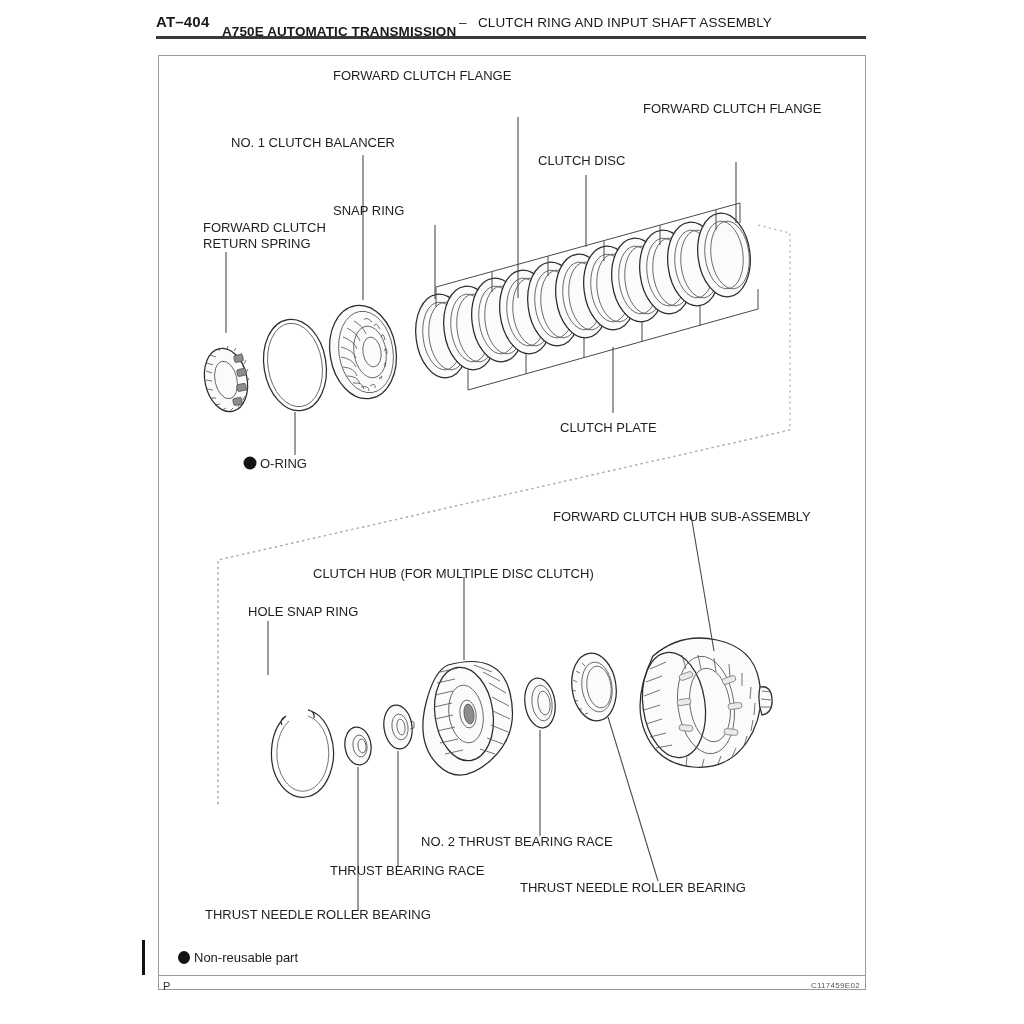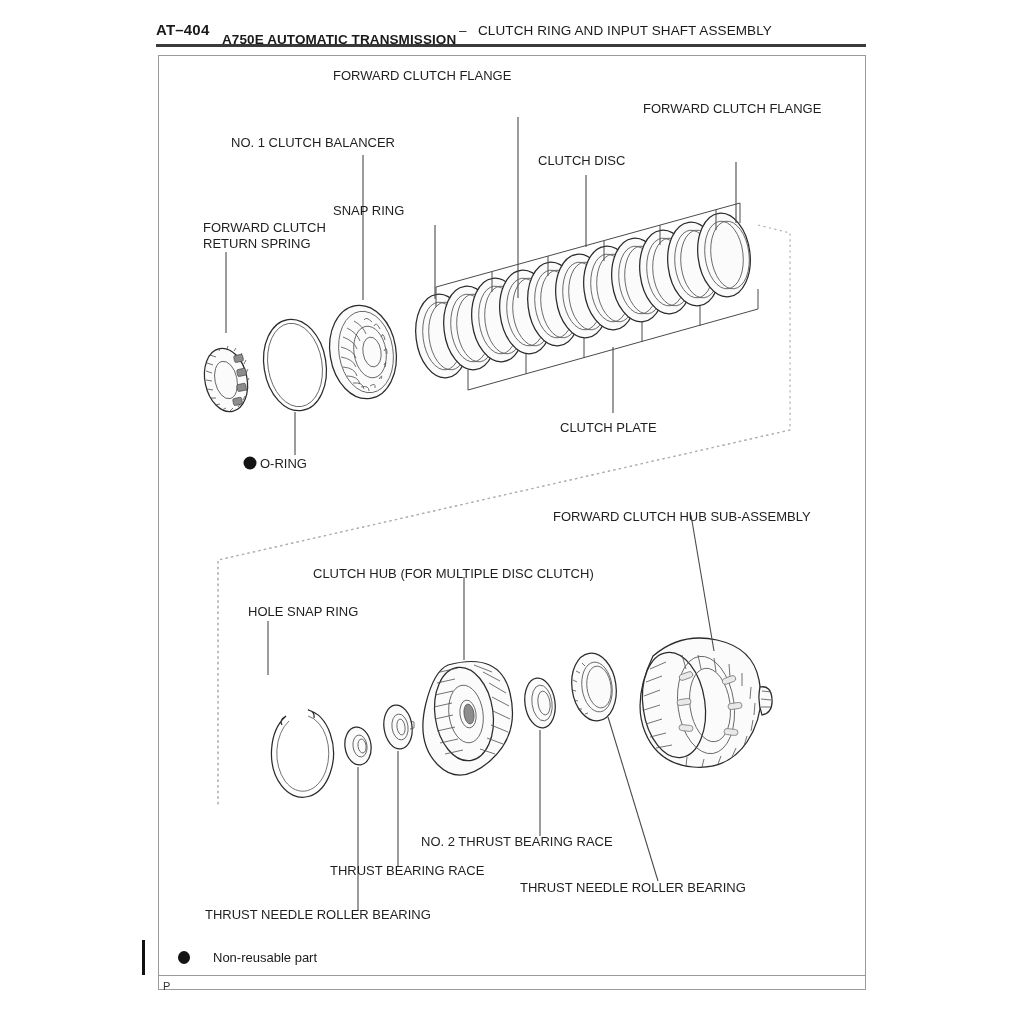--- a/index.html
+++ b/index.html
@@ -1,37 +1,37 @@
 <!DOCTYPE html>
 <html><head>
 <meta charset="utf-8">
 <style>
   html,body{margin:0;padding:0;background:#ffffff;}
   body{width:1024px;height:1024px;overflow:hidden;
        font-family:"Liberation Sans","DejaVu Sans",sans-serif;color:#1a1a1a;}
   #page{position:relative;width:1024px;height:1024px;}
 
   
-  #header{position:absolute;left:0;top:0;width:1024px;height:46px;margin-top:8px;}
+  #header{position:absolute;left:0;top:0;width:1024px;height:46px;}
   #hdr-page-no{position:absolute;left:156px;top:13px;font-size:15px;font-weight:bold;
                letter-spacing:.2px;white-space:nowrap;}
   #hdr-main{position:absolute;left:222px;top:24px;font-size:13.5px;font-weight:bold;
             letter-spacing:.1px;white-space:nowrap;}
   #hdr-dash{position:absolute;left:459px;top:15px;font-size:13.5px;white-space:nowrap;}
   #hdr-sub{position:absolute;left:478px;top:15px;font-size:13.5px;font-weight:normal;
            letter-spacing:.1px;white-space:nowrap;}
   #hdr-rule{position:absolute;left:156px;top:36px;width:710px;height:3px;background:#3a3a3a;}
 
   
   #frame{position:absolute;left:158px;top:55px;width:708px;height:935px;
          border:1.6px solid #9a9a9a;background:#fff;box-sizing:border-box;}
   #margin-bar{position:absolute;left:142px;top:940px;width:3px;height:35px;background:#111;}
 
   
-  #legend{position:absolute;left:178px;top:950px;display:flex;align-items:center;gap:23px;}
+  #legend{position:absolute;left:178px;top:950px;display:flex;align-items:center;gap:4px;}
   #legend .dot{width:12px;height:13px;border-radius:50%;background:#141414;display:block;}
   #legend .txt{font-size:13px;}
   #foot-rule{position:absolute;left:159px;top:975px;width:706px;height:1.4px;background:#9a9a9a;}
   #foot-p{position:absolute;left:163px;top:980px;font-size:11px;color:#333;}
   #foot-code{position:absolute;left:0px;top:981px;width:860px;text-align:right;
              font-size:8px;color:#555;letter-spacing:.3px;}
 
   
   #diagram{position:absolute;left:158px;top:55px;width:708px;height:935px;}
   .lbl{font-family:"Liberation Sans","DejaVu Sans",sans-serif;font-size:13px;fill:#1f1f1f;}
@@ -371,14 +371,15 @@
     <text class="lbl" x="47" y="864">THRUST NEEDLE ROLLER BEARING</text>
 
   </svg>
 
   <div id="legend">
     <span class="dot"></span>
     <span class="txt">Non-reusable part</span>
   </div>
   <div id="foot-rule"></div>
   <div id="foot-p">P</div>
+  <div id="foot-code">C117459E02</div>
 
 </div>
 
 </body></html>

